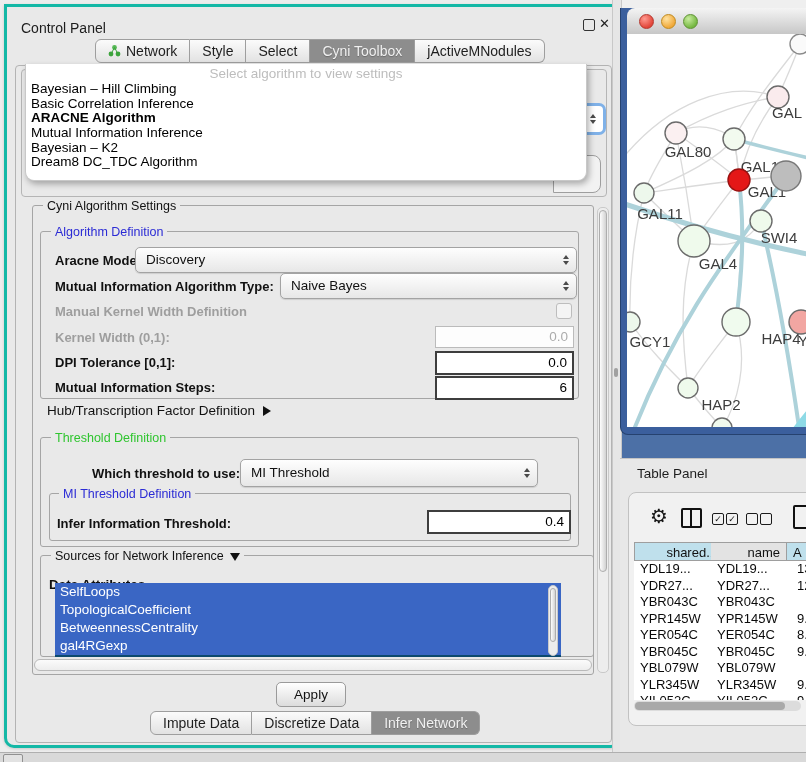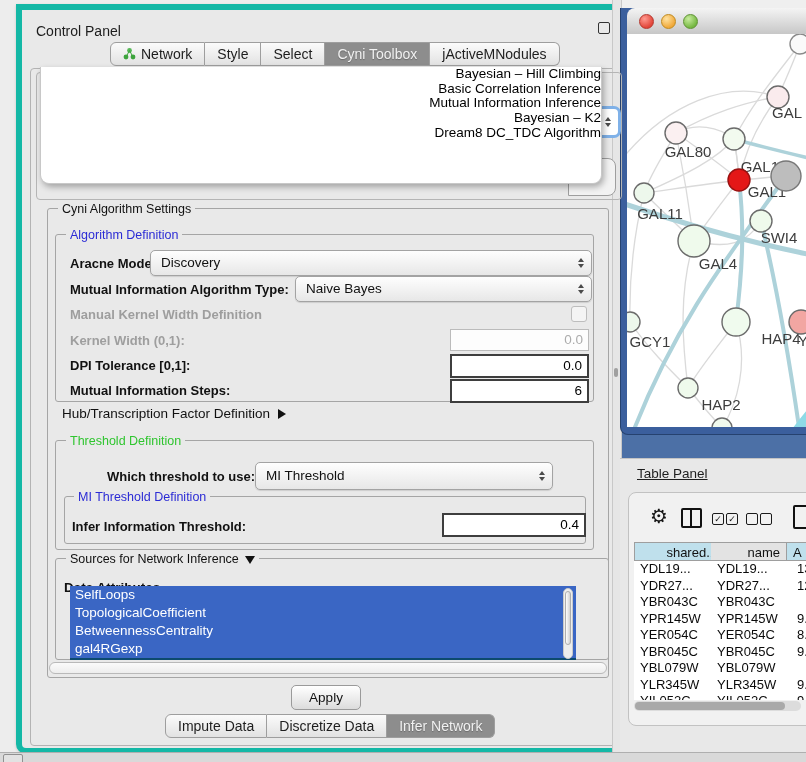--- a/index.html
+++ b/index.html
@@ -1,20 +1,20 @@
 <!DOCTYPE html>
 <html><head>
 <meta charset="utf-8">
 <style>
   html,body{margin:0;padding:0;}
   body{width:806px;height:762px;position:relative;overflow:hidden;background:#EDEDED;
        font-family:"Liberation Sans","DejaVu Sans",sans-serif;-webkit-font-smoothing:antialiased;}
   .abs{position:absolute;}
   
-  .cp-window{left:16px;top:4px;width:611px;height:738px;background:#E9E9E9;border:6px solid #14b8a6;
+  .cp-window{left:4px;top:4px;width:611px;height:738px;background:#E9E9E9;border:3px solid #14b8a6;
              border-radius:0 0 10px 10px;box-shadow:0 1px 3px rgba(0,0,0,.15);}
   .cp-title{left:14px;top:13px;font-size:14px;color:#1D1D1D;}
   .cp-float{left:576px;top:12px;width:10px;height:10px;border:1.6px solid #333;border-radius:2px;}
   .cp-close{left:592px;top:9px;font-size:13px;font-weight:bold;color:#222;}
   
   .tabbar{display:flex;}
   .tab{height:22px;line-height:22px;font-size:14px;color:#1E1E1E;text-align:center;
        background:linear-gradient(#FBFBFB,#E2E2E2);border:1px solid #9E9E9E;border-left:none;
        padding:0 12px;white-space:nowrap;}
   .tab.first{border-left:1px solid #9E9E9E;border-radius:6px 0 0 6px;}
@@ -23,21 +23,21 @@
   .net-icon{display:inline-block;width:13px;height:12px;margin-right:5px;vertical-align:-1px;}
   
   .cp-panel{left:8px;top:58px;width:595px;height:676px;border:1px solid #B3B3B3;border-radius:4px;background:#E9E9E9;}
   .sub-hidden{left:14px;top:62px;width:584px;height:126px;border:1px solid #B5B5B5;border-radius:4px;z-index:1;}
   .rem-focus{left:563px;top:96px;width:30px;height:26px;border:3px solid #7FB1E8;border-radius:7px;background:#FFF;z-index:5;}
   .rem-combo{left:546px;top:148px;width:46px;height:36px;border:1px solid #9E9E9E;border-radius:0 8px 8px 0;background:#F2F2F2;z-index:5;}
   
   .overlay{left:18px;top:57px;width:560px;height:116px;background:#FFF;border:1px solid #C8C8C8;
            border-top:none;border-radius:0 0 9px 9px;box-shadow:2px 3px 6px rgba(0,0,0,.30);z-index:30;}
   .ddl-ph{height:16px;line-height:16px;text-align:center;color:#BDBDBD;font-size:13.5px;padding-top:2px;}
-  .ddl-item{height:14.7px;line-height:14.7px;font-size:13.5px;color:#000;padding-left:5px;white-space:nowrap;text-align:right;}
+  .ddl-item{height:14.7px;line-height:14.7px;font-size:13.5px;color:#000;padding-left:5px;white-space:nowrap;}
   .ddl-item.bold{font-weight:bold;}
   
   .group{border:1px solid #A5A5A5;border-radius:3px;}
   .gtitle{font-size:12.5px;background:#E9E9E9;padding:0 4px;white-space:nowrap;z-index:2;color:#111;}
   .gtitle.blue{color:#2B2BD5;text-align:right;}
   .gtitle.green{color:#2FC52F;}
   .flabel{font-size:13px;font-weight:bold;color:#111;white-space:nowrap;}
   .flabel.dis{color:#9E9E9E;}
   .combo{height:24px;border:1px solid #A3A3A3;border-radius:5px;background:linear-gradient(#FEFEFE,#E7E7E7);
          box-shadow:0 1px 1px rgba(0,0,0,.12);font-size:13.5px;color:#111;line-height:24px;padding-left:10px;}
@@ -67,21 +67,21 @@
              border-bottom:1px solid #26426F;border-radius:0 0 0 8px;}
   .net-titlebar{left:627px;top:8px;width:179px;height:26px;background:linear-gradient(#F4F4F4,#C7C7C7);
                 border-bottom:1px solid #8E8E8E;border-radius:8px 0 0 0;}
   .tlight{position:absolute;top:6px;width:13px;height:13px;border-radius:50%;}
   .tl-red{left:12px;background:radial-gradient(circle at 35% 30%,#FF9A90,#E2463A 70%);border:1px solid #B5372E;}
   .tl-yellow{left:34px;background:radial-gradient(circle at 35% 30%,#FFE2A0,#F0A93B 70%);border:1px solid #C08A1D;}
   .tl-green{left:56px;background:radial-gradient(circle at 35% 30%,#C8EC9E,#76B843 70%);border:1px solid #5F9334;}
   .net-canvas{left:627px;top:34px;width:179px;height:393px;background:#FFF;overflow:hidden;}
   
   .tp-bg{left:620px;top:458px;width:186px;height:294px;background:#E8E8E8;border-top:1px solid #C4C4C4;}
-  .tp-title{left:637px;top:466px;font-size:13.5px;color:#1D1D1D;text-decoration:underline;}
+  .tp-title{left:637px;top:466px;font-size:13.5px;color:#1D1D1D;}
   .tp-card{left:628px;top:492px;width:200px;height:232px;background:#F1F1F1;border:1px solid #C2C2C2;border-radius:8px 0 0 8px;}
   .gear{left:650px;top:506px;font-size:20px;color:#151515;line-height:20px;}
   .col-icon{left:681px;top:508px;width:17px;height:16px;border:2px solid #111;border-radius:2px;}
   .col-icon:after{content:"";position:absolute;left:7px;top:0;width:2px;height:100%;background:#111;}
   .cb{position:absolute;width:10px;height:10px;border:1.6px solid #1A1A1A;border-radius:2px;font-size:9px;
       line-height:10px;text-align:center;font-weight:bold;color:#1A1A1A;}
   .doc-icon{left:793px;top:505px;width:15px;height:20px;border:2px solid #111;border-radius:2px;background:#F1F1F1;}
   .tbl{left:634px;top:542px;width:230px;}
   .th{position:absolute;top:0;height:19px;line-height:19px;font-size:13px;color:#111;
       border:1px solid #9E9E9E;border-left:none;text-align:right;box-sizing:border-box;padding:0 6px;}
@@ -120,23 +120,25 @@
   <div class="abs sub-hidden"></div>
   <div class="abs rem-focus">
       <span class="caps">
         <span class="tri-up"></span>
         <span class="tri-dn"></span>
       </span>
     </div>
   <div class="abs rem-combo"></div>
 
   <div class="abs overlay">
+    <div class="ddl-ph">Select algorithm to view settings</div>
     <div>
         <div class="ddl-item">Bayesian – Hill Climbing</div>
         <div class="ddl-item">Basic Correlation Inference</div>
+        <div class="ddl-item bold">ARACNE Algorithm</div>
         <div class="ddl-item">Mutual Information Inference</div>
         <div class="ddl-item">Bayesian – K2</div>
         <div class="ddl-item">Dream8 DC_TDC Algorithm</div>
       </div>
   </div>
 
   <div class="abs group" style="left:25px;top:198px;width:560px;height:468px;"></div>
   <div class="abs gtitle" style="left:36px;top:192px;">Cyni Algorithm Settings</div>
 
   <div class="abs vsb" style="left:590px;top:200px;width:10px;height:464px;">

